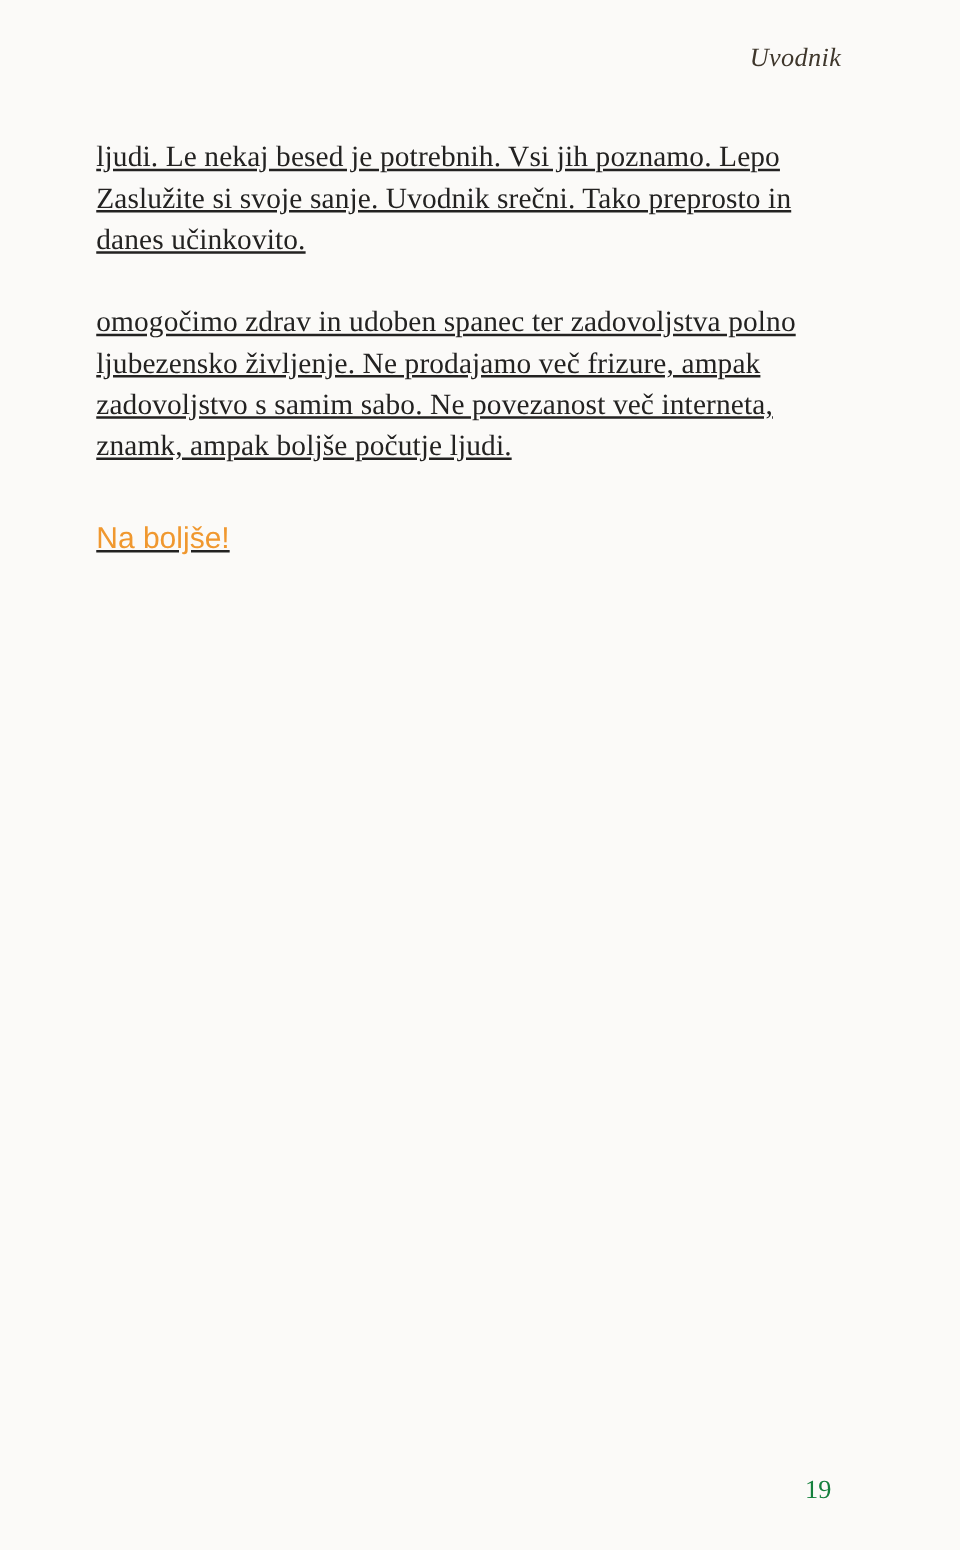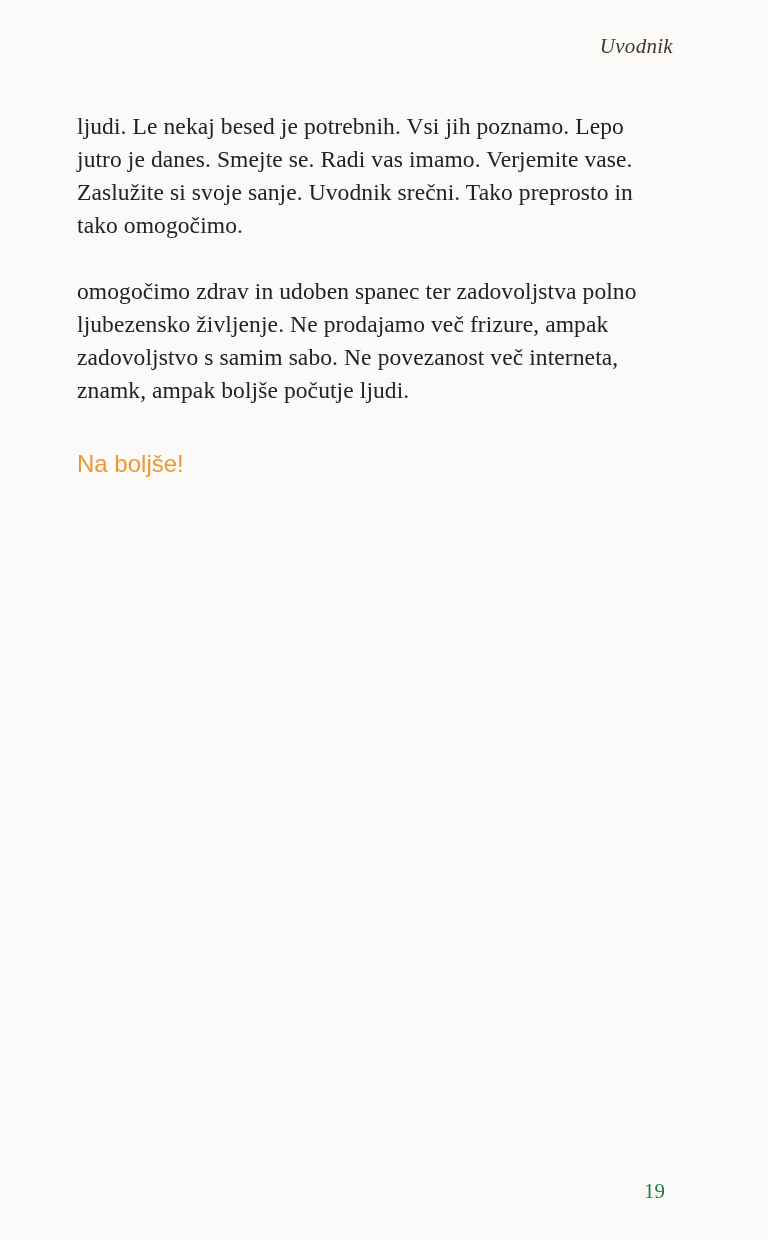--- a/index.html
+++ b/index.html
@@ -24,20 +24,21 @@
     font-size: 21px;
     color: #3f372c;
     letter-spacing: 0.3px;
   }
   .body-text {
     position: absolute;
     top: 110px;
     left: 77px;
     width: 625px;
     color: #232221;
+    text-decoration: underline;
   }
   .paragraph { margin: 0; }
   .paragraph + .paragraph { margin-top: 33px; }
   .text-line {
     font-size: 23.5px;
     line-height: 33px;
     white-space: nowrap;
     letter-spacing: 0.1px;
   }
   .callout {
@@ -62,23 +63,22 @@
 <body>
 
 <div class="page">
 
   <div class="running-head">Uvodnik</div>
 
   <div class="body-text">
 
     <div class="paragraph">
       <div class="text-line">ljudi. Le nekaj besed je potrebnih. Vsi jih poznamo. Lepo</div>
-      <div class="text-line">jutro je danes. Smejte se. Radi vas imamo. Verjemite vase.</div>
       <div class="text-line">Zaslužite si svoje sanje. Uvodnik srečni. Tako preprosto in</div>
-      <div class="text-line">tako omogočimo.</div>
+      <div class="text-line">danes učinkovito.</div>
     </div>
 
     <div class="paragraph">
       <div class="text-line">omogočimo zdrav in udoben spanec ter zadovoljstva polno</div>
       <div class="text-line">ljubezensko življenje. Ne prodajamo več frizure, ampak</div>
       <div class="text-line">zadovoljstvo s samim sabo. Ne povezanost več interneta,</div>
       <div class="text-line">znamk, ampak boljše počutje ljudi.</div>
     </div>
 
     <div class="callout">Na boljše!</div>

